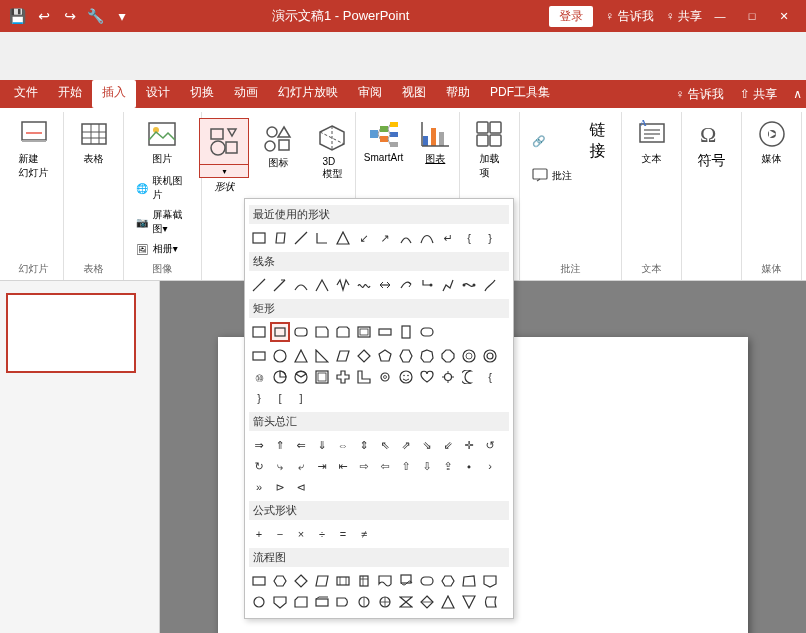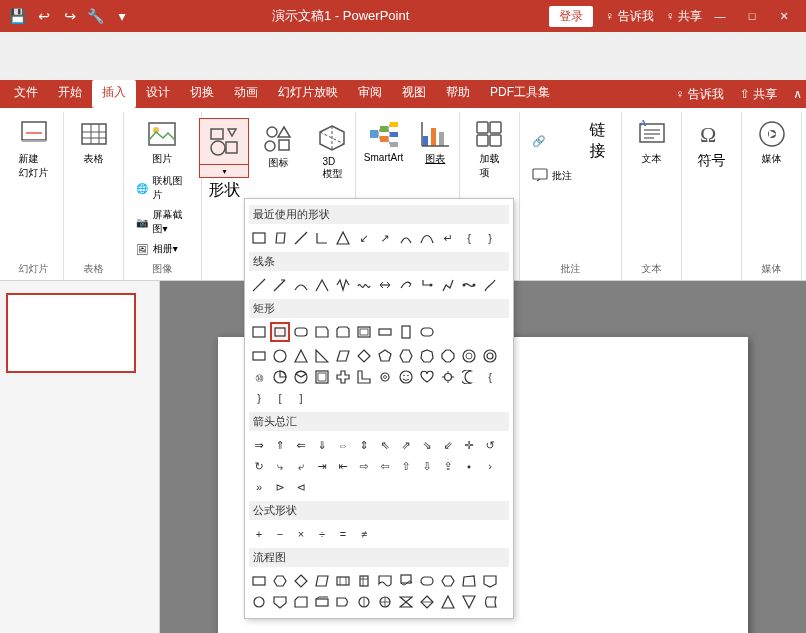--- a/index.html
+++ b/index.html
@@ -326,21 +326,21 @@
       <div class="shapes-btn-wrapper">
         <div class="shapes-top-btn">
           <svg width="32" height="32" viewBox="0 0 32 32">
             <rect x="3" y="3" width="12" height="10" fill="none" stroke="#555" stroke-width="1.5"></rect>
             <polygon points="20,3 28,3 24,10" fill="none" stroke="#555" stroke-width="1.5"></polygon>
             <circle cx="10" cy="22" r="7" fill="none" stroke="#555" stroke-width="1.5"></circle>
             <rect x="18" y="16" width="11" height="11" fill="none" stroke="#555" stroke-width="1.5"></rect>
           </svg>
         </div>
         <div class="shapes-arrow-btn">▾</div>
-        <span style="font-size:16px;margin-top:2px;">形状</span>
+        <span style="font-size:10px;margin-top:2px;font-style:italic;">形状</span>
       </div>
 
       <div class="ribbon-btn" style="width:50px;">
         <div class="ribbon-btn-icon">
           <svg width="32" height="32" viewBox="0 0 32 32">
             <circle cx="10" cy="10" r="5" fill="none" stroke="#555" stroke-width="1.5"></circle>
             <polygon points="22,5 28,15 16,15" fill="none" stroke="#555" stroke-width="1.5"></polygon>
             <rect x="17" y="18" width="10" height="10" fill="none" stroke="#555" stroke-width="1.5"></rect>
             <circle cx="8" cy="24" r="5" fill="none" stroke="#555" stroke-width="1.5"></circle>
           </svg>

